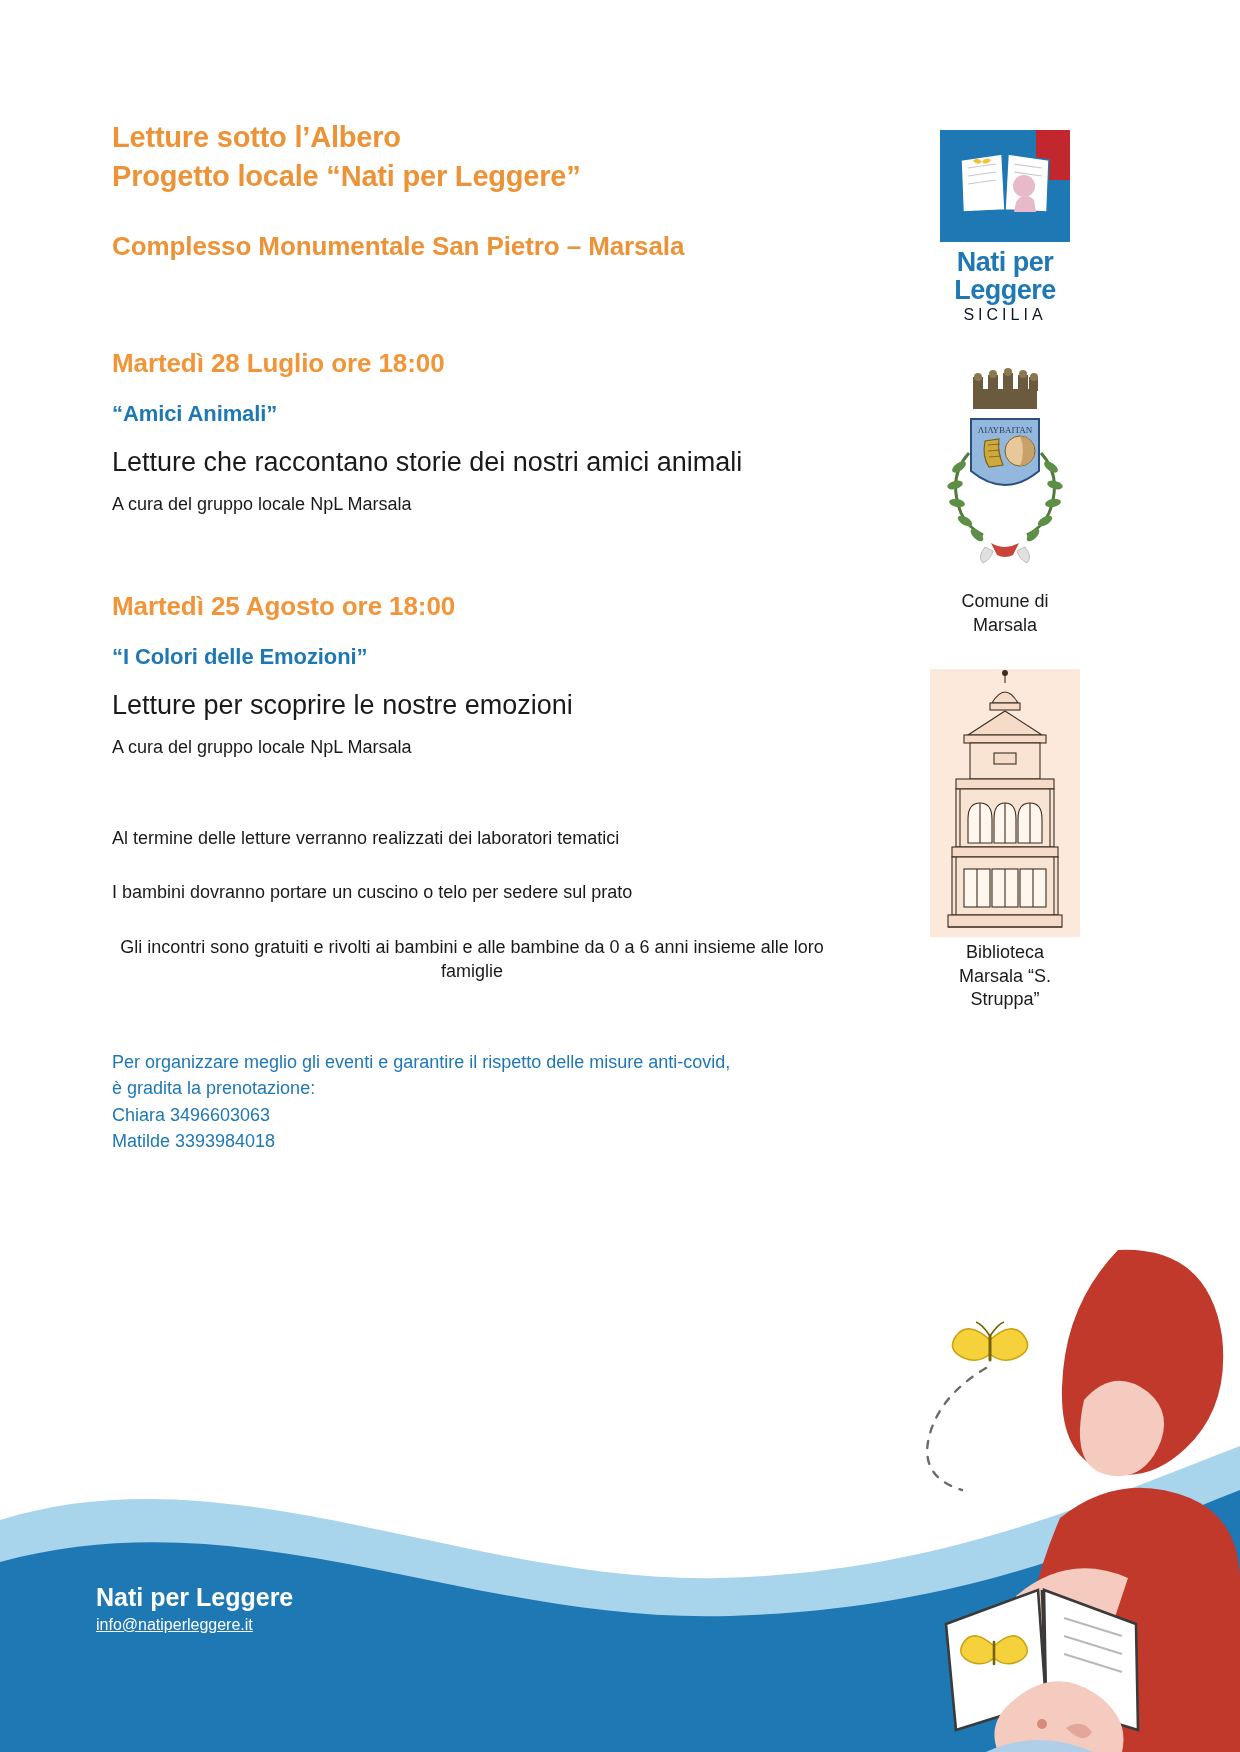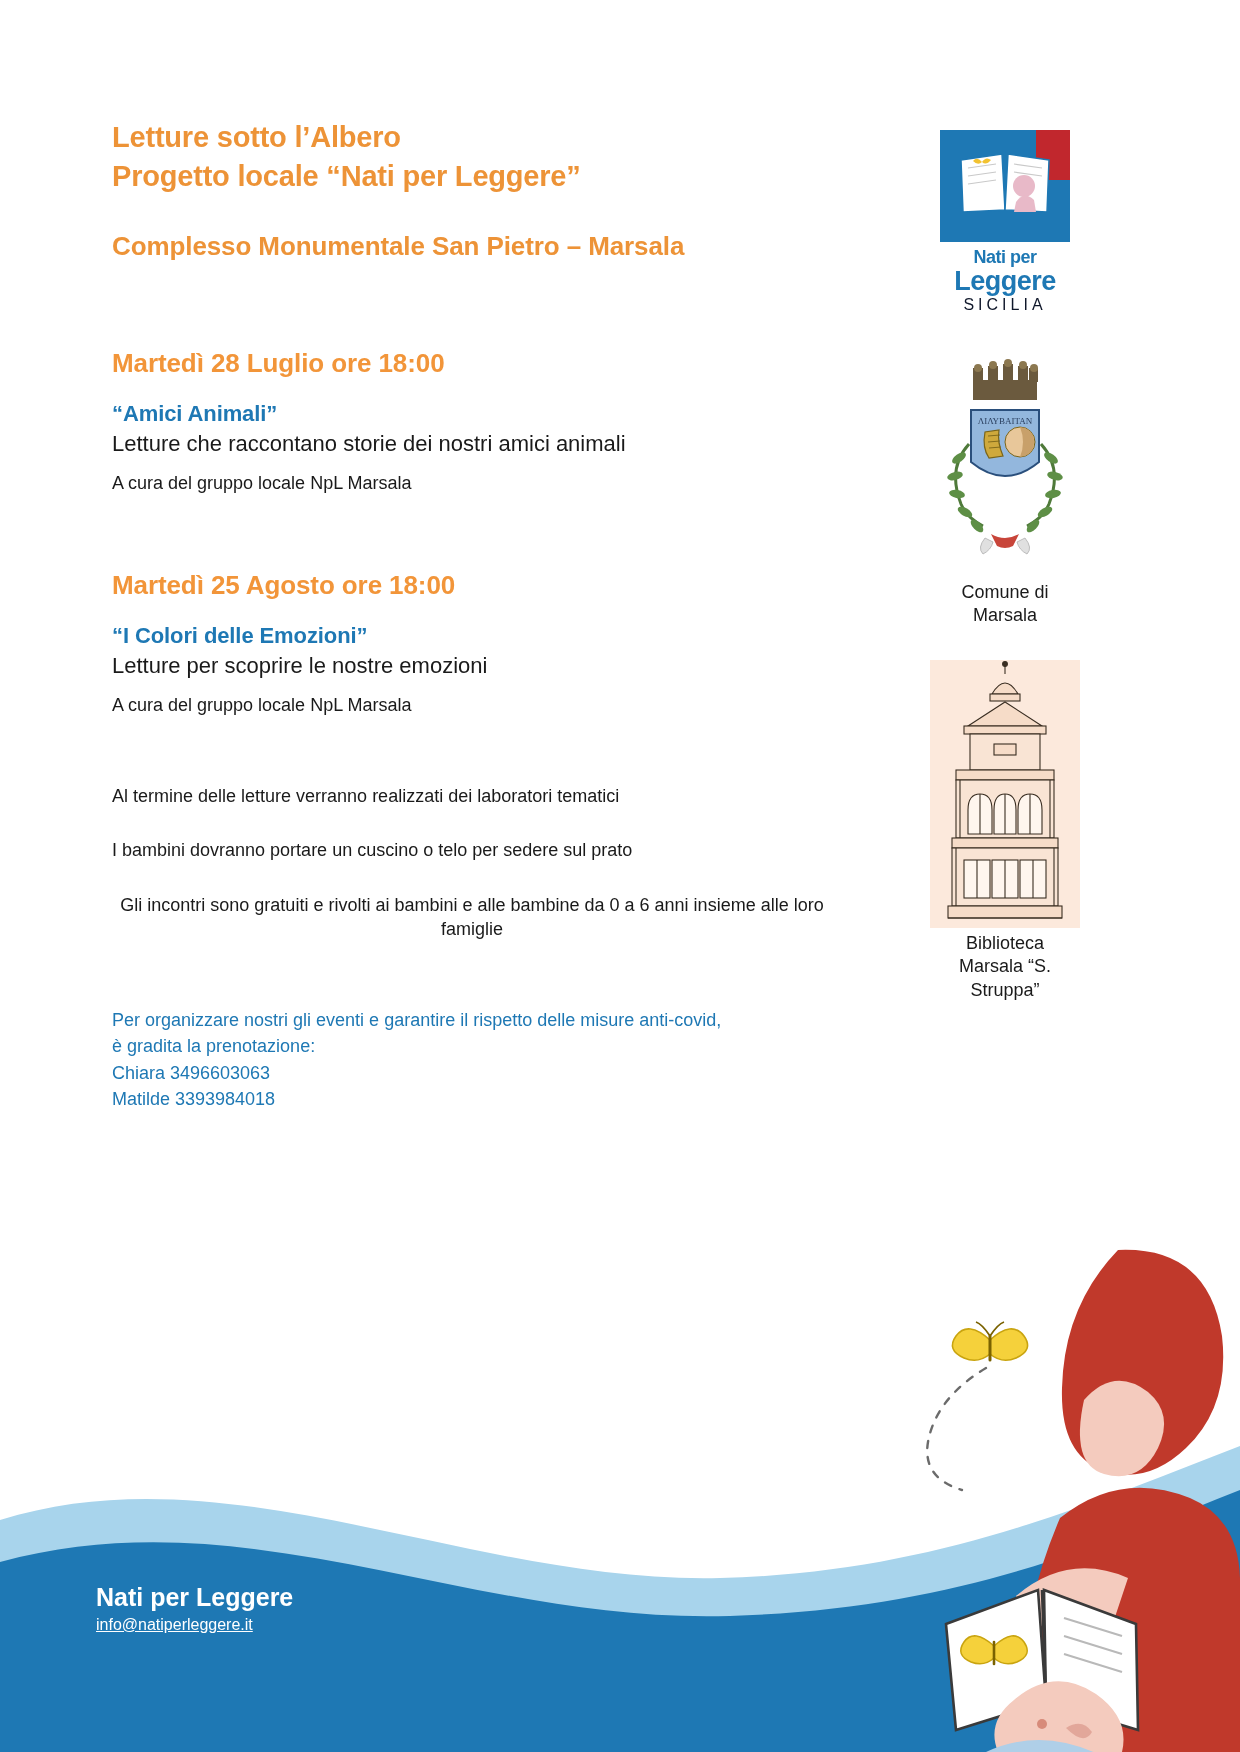--- a/index.html
+++ b/index.html
@@ -26,21 +26,21 @@
 
   .event{margin-top:0;}
   .event-date{
     color:#F29539;font-weight:bold;font-size:26px;letter-spacing:-0.1px;
   }
   .event-title{
     color:#1E78B4;font-weight:bold;font-size:22px;margin-top:22px;
     letter-spacing:-0.1px;
   }
   .event-desc{
-    color:#1a1a1a;font-size:22px;margin-top:4px;font-weight:normal;
+    color:#1a1a1a;font-size:27px;margin-top:20px;font-weight:normal;
   }
   .event-cura{
     color:#1a1a1a;font-size:18px;margin-top:16px;
   }
 
   .notes{margin-top:0;}
   .note{
     color:#1a1a1a;font-size:18px;line-height:1.35;margin-bottom:30px;
   }
   .note:last-child{margin-bottom:0;text-align:center;}
@@ -57,21 +57,21 @@
     position:relative;width:130px;height:112px;margin:0 auto;
     background:#1E78B4;
   }
   .npl-mark .red-band{
     position:absolute;right:0;top:0;width:34px;height:50px;background:#C1272D;
   }
   .npl-mark .book{
     position:absolute;left:18px;top:20px;width:94px;height:66px;
   }
   .npl-words{margin-top:6px;line-height:1.05;}
-  .npl-words .w1{color:#1E78B4;font-weight:bold;font-size:18px;letter-spacing:-0.5px;}
+  .npl-words .w1{color:#1E78B4;font-weight:bold;font-size:27px;letter-spacing:-0.5px;}
   .npl-words .w2{color:#1E78B4;font-weight:bold;font-size:27px;letter-spacing:-0.5px;}
   .npl-words .w3{color:#0f172a;font-size:16px;letter-spacing:4px;margin-top:2px;}
 
   .crest-wrap{margin-top:44px;}
   .crest{width:160px;height:215px;margin:0 auto;position:relative;}
   .caption{
     color:#1a1a1a;font-size:18px;line-height:1.3;margin-top:4px;
   }
 
   .biblio-wrap{margin-top:32px;}
@@ -113,21 +113,21 @@
       <div class="event-cura">A cura del gruppo locale NpL Marsala</div>
     </div>
 
     <div class="notes" style="margin-top:68px;">
       <div class="note">Al termine delle letture verranno realizzati dei laboratori tematici</div>
       <div class="note">I bambini dovranno portare un cuscino o telo per sedere sul prato</div>
       <div class="note" style="width:720px;">Gli incontri sono gratuiti e rivolti ai bambini e alle bambine da 0 a 6 anni insieme alle loro famiglie</div>
     </div>
 
     <div class="contact" style="margin-top:66px;">
-      <div>Per organizzare nostri gli eventi e garantire il rispetto delle misure anti-covid,</div>
+      <div>Per organizzare meglio gli eventi e garantire il rispetto delle misure anti-covid,</div>
       <div>è gradita la prenotazione:</div>
       <div>Chiara  3496603063</div>
       <div>Matilde 3393984018</div>
     </div>
 
   </div>
 
   <div class="sidebar">
 
     <div class="npl-logo">

